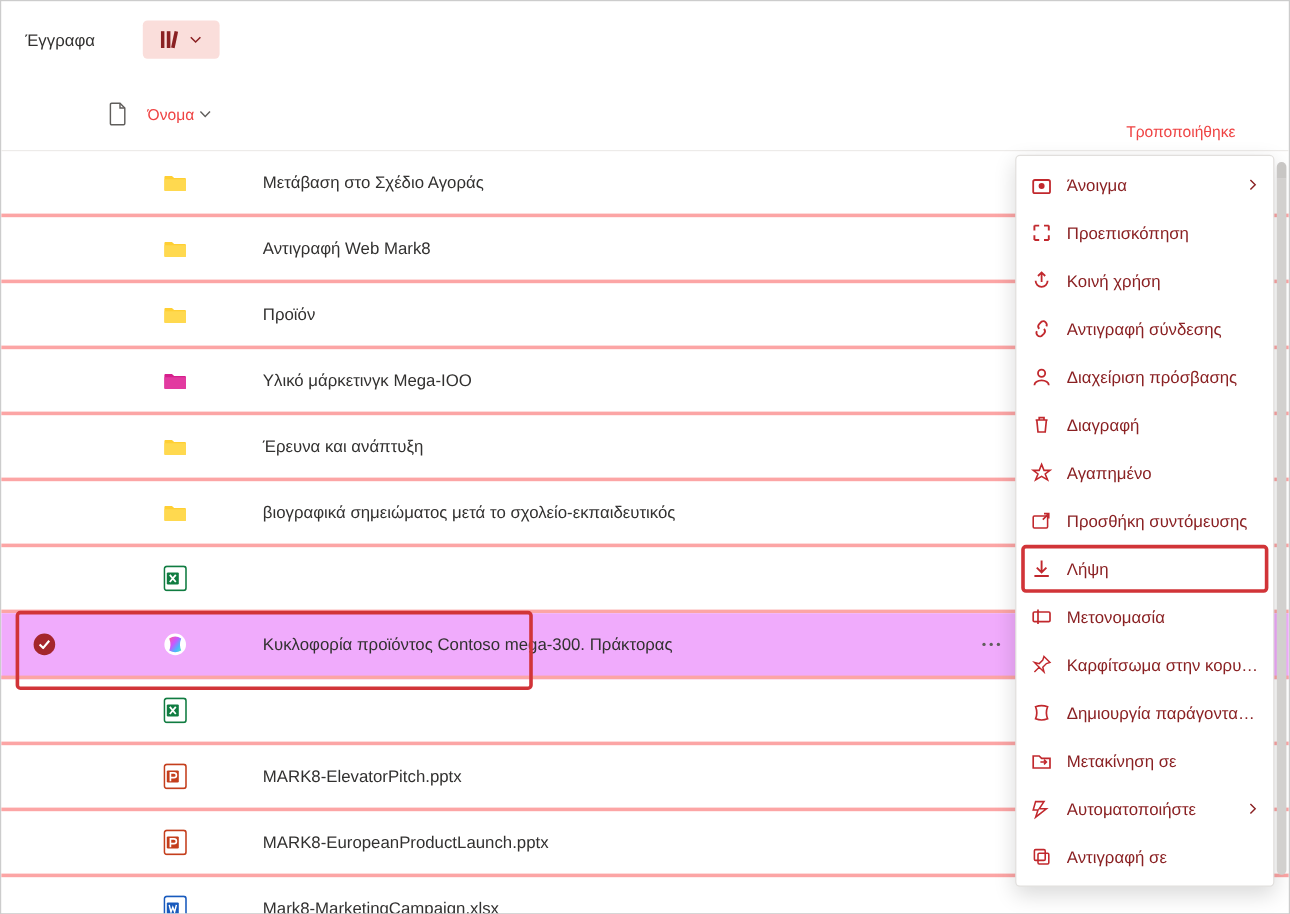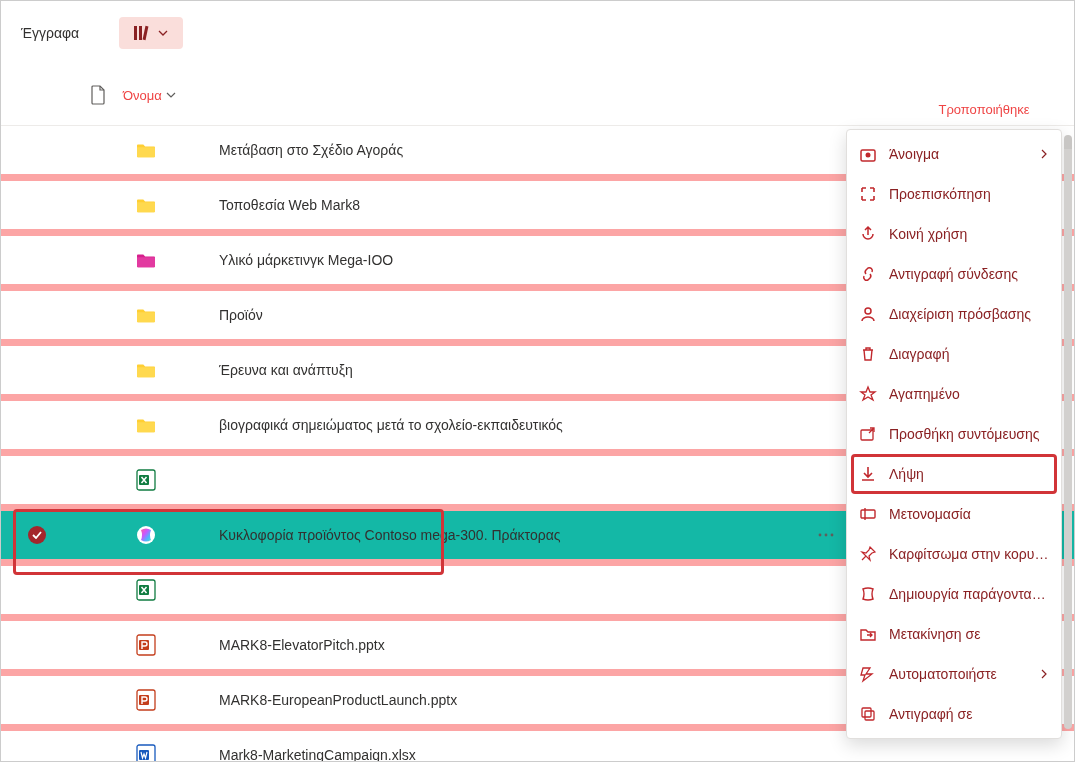--- a/index.html
+++ b/index.html
@@ -46,25 +46,25 @@
   }
   .col-check { width: 72px; }
   .col-icon { width: 50px; display:flex; justify-content:center; }
   .col-name { display:flex; align-items:center; gap:4px; flex:1; }
   .col-modified { width: 180px; text-align:center;margin-top:29px; }
   .file-list { }
   .row {
     display: flex;
     align-items: center;
     height: 55px;
-    border-bottom: 7px solid #fca5a5;
+    border-bottom: 3px solid #fca5a5;
     gap: 48px;
   }
   .row.selected {
-    background: #14b8a6;
+    background: #f0abfc;
     position: relative;
   }
   .row.selected::after {
     content:"";
     position:absolute;
     left:12px; right:630px; top:-2px; height:60px;
     border:3px solid #d13438;
     border-radius:4px;
     pointer-events:none;
   }
@@ -183,43 +183,43 @@
       <div class="more"></div>
       <div class="file-date">22 Ιουλίου</div>
     </div>
     <div class="row">
       <div class="col-check"></div>
       <div class="file-icon">
         <svg class="folder-icon" viewBox="0 0 22 20">
           <use href="#ico-folder-yellow"></use>
         </svg>
       </div>
-      <div class="file-name">Τοποθεσία Web Mark8</div>
+      <div class="file-name">Αντιγραφή Web Mark8</div>
+      <div class="more"></div>
+      <div class="file-date"></div>
+    </div>
+    <div class="row">
+      <div class="col-check"></div>
+      <div class="file-icon">
+        <svg class="folder-icon" viewBox="0 0 22 20">
+          <use href="#ico-folder-yellow"></use>
+        </svg>
+      </div>
+      <div class="file-name">Προϊόν</div>
       <div class="more"></div>
       <div class="file-date"></div>
     </div>
     <div class="row">
       <div class="col-check"></div>
       <div class="file-icon">
         <svg class="folder-icon" viewBox="0 0 22 20">
           <use href="#ico-folder-pink"></use>
         </svg>
       </div>
       <div class="file-name">Υλικό μάρκετινγκ Mega-IOO</div>
-      <div class="more"></div>
-      <div class="file-date"></div>
-    </div>
-    <div class="row">
-      <div class="col-check"></div>
-      <div class="file-icon">
-        <svg class="folder-icon" viewBox="0 0 22 20">
-          <use href="#ico-folder-yellow"></use>
-        </svg>
-      </div>
-      <div class="file-name">Προϊόν</div>
       <div class="more"></div>
       <div class="file-date"></div>
     </div>
     <div class="row">
       <div class="col-check"></div>
       <div class="file-icon">
         <svg class="folder-icon" viewBox="0 0 22 20">
           <use href="#ico-folder-yellow"></use>
         </svg>
       </div>

